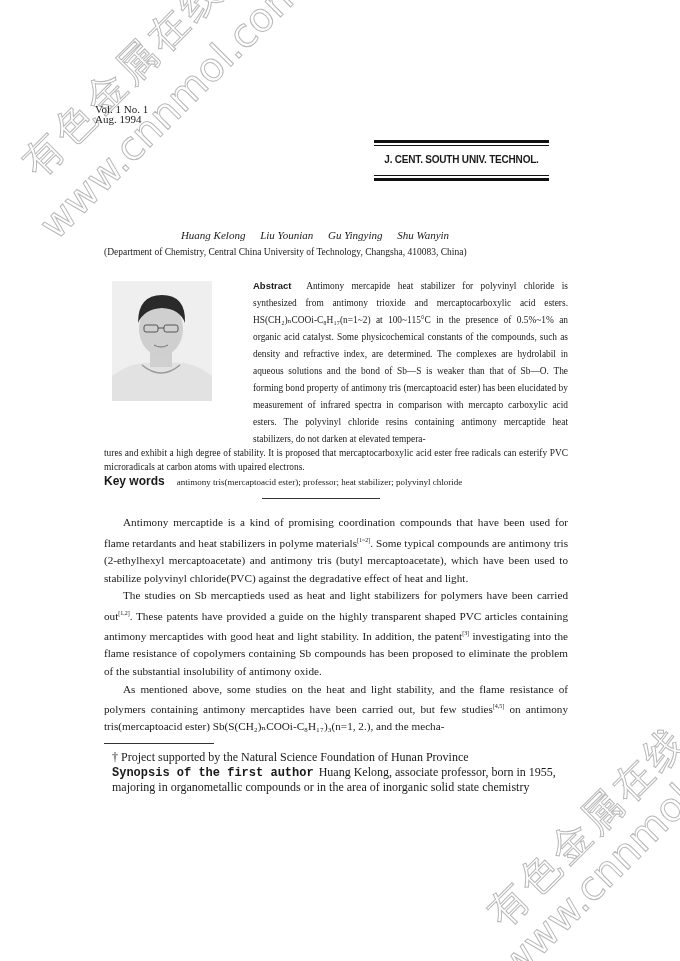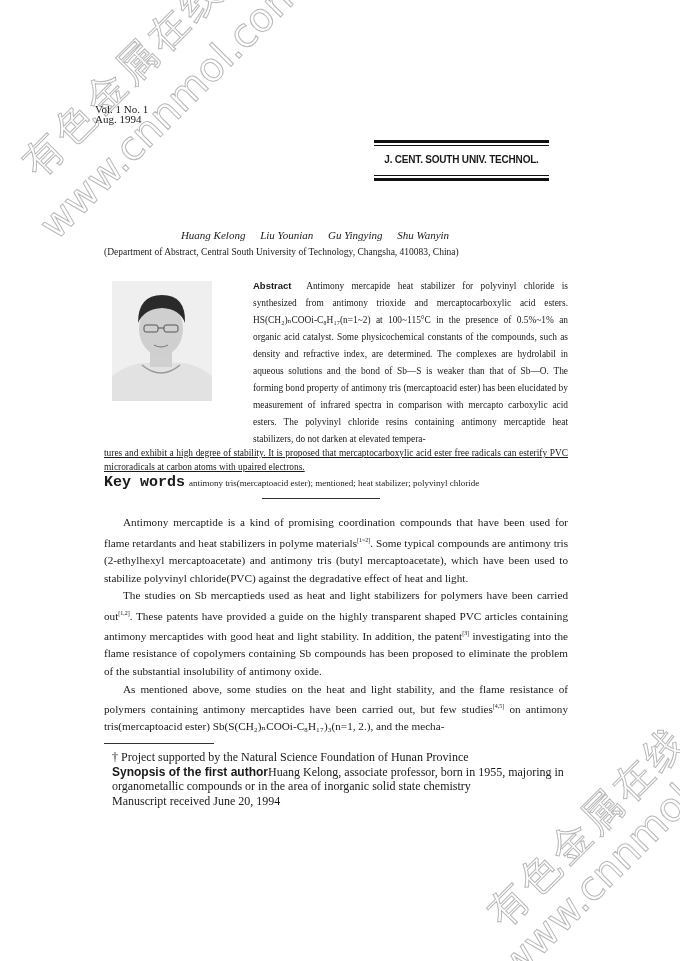--- a/index.html
+++ b/index.html
@@ -22,30 +22,30 @@
   .journal-name { font-size: 10px; font-weight: bold; text-align: center; padding: 8px 0 8px 0; letter-spacing: -0.2px; }
   .title { left: 86px; top: 162px; width: 510px; font-size: 16px; font-weight: bold; line-height: 23px; letter-spacing: 0.2px; }
   .title .l2 { padding-left: 49px; }
   .title sup { font-size: 8px; }
   .authors { left: 0; width: 630px; top: 229px; text-align: center; font-style: italic; font-size: 11px; }
   .authors span { margin: 0 6px; }
   .affil { left: 104px; top: 247px; font-size: 9.5px; }
   .photo { left: 112px; top: 281px; width: 100px; height: 120px; background: #f0f0f0; overflow: hidden; }
   .abstract { left: 253px; top: 277px; width: 315px; font-size: 9.4px; line-height: 17px; text-align: justify; }
   .abstract b { font-family: "Liberation Sans", sans-serif; font-size: 9.5px; }
-  .abstract-cont { left: 104px; top: 446px; width: 464px; font-size: 9.4px; line-height: 14px; text-align: justify; text-decoration: underline; }
+  .abstract-cont { left: 104px; top: 446px; width: 464px; font-size: 9.4px; line-height: 14px; text-align: justify; }
   .keywords { left: 104px; top: 474px; width: 464px; font-size: 9px; }
-  .keywords b { font-family: Liberation Mono, monospace; font-size: 15px; margin-right: 4px; }
+  .keywords b { font-family: Liberation Sans, sans-serif; font-size: 12px; margin-right: 12px; }
   .sep { left: 262px; top: 498px; width: 118px; height: 1px; background: #333; }
   .body-text { left: 104px; top: 514px; width: 464px; font-size: 11.2px; line-height: 17.6px; text-align: justify; }
   .body-text p { margin: 0; text-indent: 19px; }
   .body-text sup { font-size: 6px; }
   .fn-rule { left: 104px; top: 743px; width: 110px; height: 1px; background: #333; }
   .footnotes { left: 112px; top: 750px; width: 464px; font-size: 12px; line-height: 14.5px; }
-  .footnotes b { font-family: Liberation Sans, sans-serif; }
+  .footnotes b { font-family: Liberation Mono, monospace; margin-right: 5px; }
 </style>
 </head>
 <body>
 
 <div class="watermark wm-cn" style="left:10px; top:150px;">有色金属在线</div>
 <div class="watermark wm-url" style="left:30px; top:215px;">www.cnnmol.com</div>
 <div class="watermark wm-cn" style="left:475px; top:900px;">有色金属在线</div>
 <div class="watermark wm-url" style="left:490px; top:955px;">www.cnnmol.com</div>
 
 <div class="abs volinfo">
@@ -64,21 +64,21 @@
 <div class="abs title sans">
 </div>
 
 <div class="abs authors">
   <span>Huang Kelong</span>
   <span>Liu Younian</span>
   <span>Gu Yingying</span>
   <span>Shu Wanyin</span>
 </div>
 
-<div class="abs affil">(Department of Abstract, Central South University of Technology, Changsha, 410083, China)</div>
+<div class="abs affil">(Department of Chemistry, Central China University of Technology, Changsha, 410083, China)</div>
 
 <div class="abs photo">
   <svg width="100" height="120" viewBox="0 0 100 120">
     <rect width="100" height="120" fill="#efefef"></rect>
     <path d="M0 120 L0 95 Q20 80 40 82 L60 82 Q82 80 100 95 L100 120 Z" fill="#e2e2e2"></path>
     <rect x="38" y="66" width="22" height="20" fill="#d0d0d0"></rect>
     <ellipse cx="49" cy="48" rx="22" ry="27" fill="#cfcfcf"></ellipse>
     <path d="M26 42 Q26 14 50 14 Q74 14 73 42 Q68 28 50 27 Q32 28 26 42 Z" fill="#2a2a2a"></path>
     <rect x="32" y="44" width="14" height="7" rx="2" fill="none" stroke="#555" stroke-width="1"></rect>
     <rect x="52" y="44" width="14" height="7" rx="2" fill="none" stroke="#555" stroke-width="1"></rect>
@@ -87,29 +87,28 @@
     <path d="M30 84 Q49 100 68 84" stroke="#999" fill="none" stroke-width="1.5"></path>
   </svg>
 </div>
 
 <div class="abs abstract">
   <b>Abstract</b>&nbsp;&nbsp;<span>Antimony mercapide heat stabilizer for polyvinyl chloride is synthesized from antimony trioxide and mercaptocarboxylic acid esters. HS(CH₂)ₙCOOi-C₈H₁₇(n=1~2) at 100~115°C in the presence of 0.5%~1% an organic acid catalyst. Some physicochemical constants of the compounds, such as density and refractive index, are determined. The complexes are hydrolabil in aqueous solutions and the bond of Sb—S is weaker than that of Sb—O. The forming bond property of antimony tris (mercaptoacid ester) has been elucidated by measurement of infrared spectra in comparison with mercapto carboxylic acid esters. The polyvinyl chloride resins containing antimony mercaptide heat stabilizers, do not darken at elevated tempera-</span>
 </div>
 <div class="abs abstract-cont">tures and exhibit a high degree of stability. It is proposed that mercaptocarboxylic acid ester free radicals can esterify PVC microradicals at carbon atoms with upaired electrons.</div>
 
 <div class="abs keywords">
-  <b>Key words</b><span>antimony tris(mercaptoacid ester); mentioned; heat stabilizer; polyvinyl chloride</span>
+  <b>Key words</b><span>antimony tris(mercaptoacid ester); professor; heat stabilizer; polyvinyl chloride</span>
 </div>
 
 <div class="abs sep"></div>
 
 <div class="abs body-text">
   <p><span>Antimony mercaptide is a kind of promising coordination compounds that have been used for flame retardants and heat stabilizers in polyme materials</span><sup>[1~2]</sup><span>. Some typical compounds are antimony tris (2-ethylhexyl mercaptoacetate) and antimony tris (butyl mercaptoacetate), which have been used to stabilize polyvinyl chloride(PVC) against the degradative effect of heat and light.</span></p>
   <p><span>The studies on Sb mercaptieds used as heat and light stabilizers for polymers have been carried out</span><sup>[1,2]</sup><span>. These patents have provided a guide on the highly transparent shaped PVC articles containing antimony mercaptides with good heat and light stability. In addition, the patent</span><sup>[3]</sup><span> investigating into the flame resistance of copolymers containing Sb compounds has been proposed to eliminate the problem of the substantial insolubility of antimony oxide.</span></p>
   <p><span>As mentioned above, some studies on the heat and light stability, and the flame resistance of polymers containing antimony mercaptides have been carried out, but few studies</span><sup>[4,5]</sup><span> on antimony tris(mercaptoacid ester) Sb(S(CH₂)ₙCOOi-C₈H₁₇)₃(n=1, 2.), and the mecha-</span></p>
 </div>
 
 <div class="abs fn-rule"></div>
 <div class="abs footnotes">
   <div>† Project supported by the Natural Science Foundation of Hunan Province</div>
   <div><b>Synopsis of the first author</b><span>Huang Kelong, associate professor, born in 1955, majoring in organometallic compounds or in the area of inorganic solid state chemistry</span></div>
-  <div>Manuscript received June 20, 1994</div>
 </div>
 
 </body></html>

